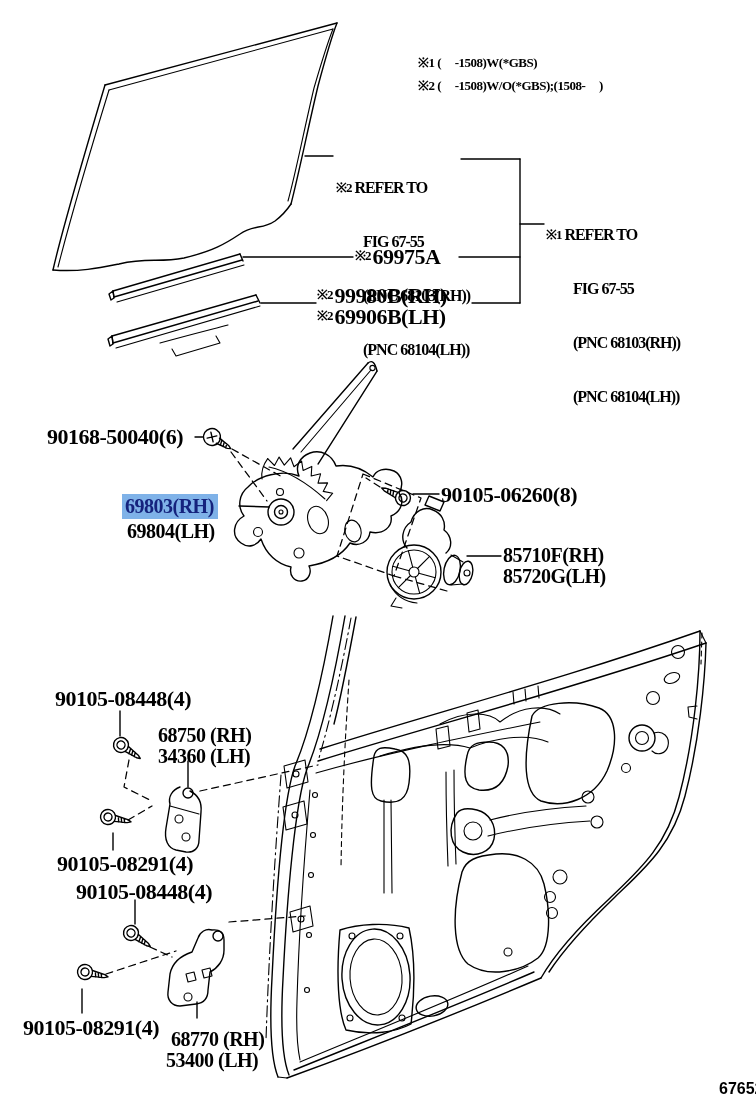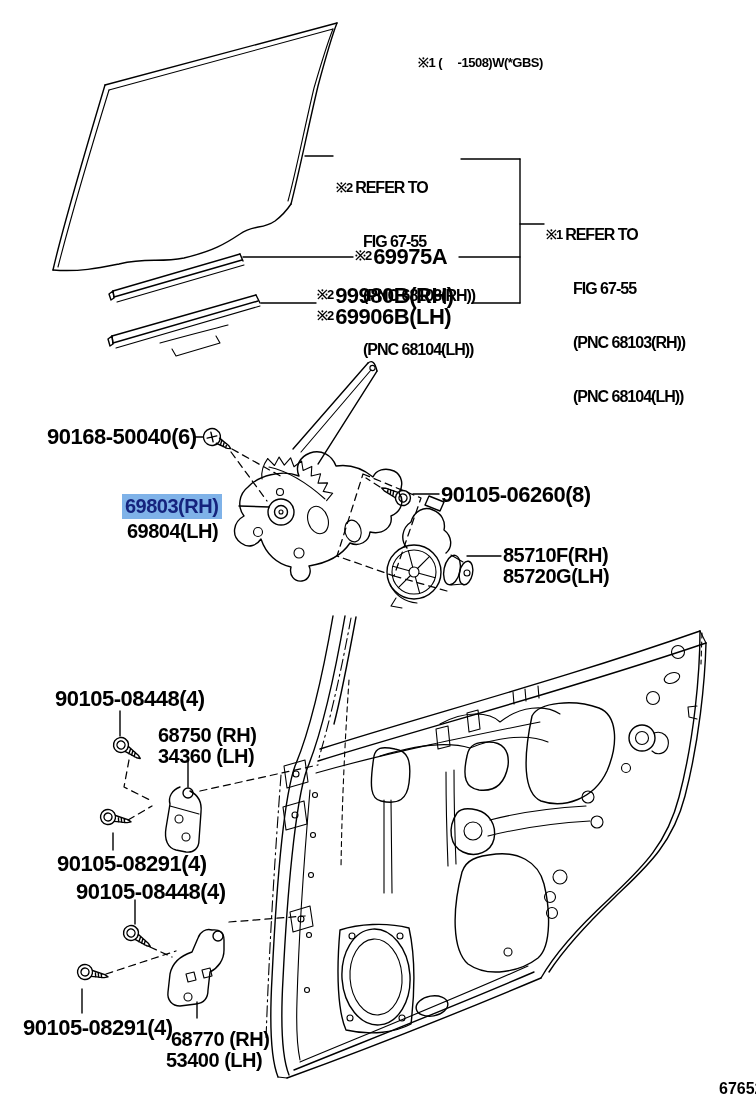--- a/index.html
+++ b/index.html
@@ -4,21 +4,21 @@
 <style>
   html,body{margin:0;padding:0;background:#fff;}
   .canvas{position:relative;width:756px;height:1108px;background:#fff;overflow:hidden;}
   .canvas svg{position:absolute;left:0;top:0;z-index:1;}
   svg *{fill:none;stroke:#000;stroke-width:1.4;stroke-linecap:round;stroke-linejoin:round;}
   svg .thin{stroke-width:1.1;}
   svg .ld{stroke-width:1.3;}
   svg .dash{stroke-dasharray:7 5;stroke-width:1.25;}
   svg .dash2{stroke-dasharray:5 4;stroke-width:1.1;}
   svg .dashdot{stroke-dasharray:11 4 2 4;stroke-width:1.1;}
-  .lbl{position:absolute;z-index:2;font-family:Liberation Sans, sans-serif;
+  .lbl{position:absolute;z-index:2;font-family:Liberation Serif, serif;
        font-weight:700;color:#000;white-space:pre;letter-spacing:-0.5px;line-height:1.05;}
   .n13{font-size:13px;}
   .n16{font-size:16px;line-height:18px;letter-spacing:-1px;}
   .n18{font-size:22px;}
   .n20{font-size:20px;margin-top:9px;}
   .n21{font-size:22px;}
   .pre{font-size:13px;letter-spacing:-1px;vertical-align:4px;padding-right:2px;}
   .pre2{font-size:13px;letter-spacing:-1px;vertical-align:1px;padding-right:3px;}
   .ref-i{padding-left:27px;}
   .hl{background:var(--hl-bg,#7FB2E8);color:var(--hl-fg,#15237D);padding:1px 4px 2px 3px;}
@@ -235,20 +235,21 @@
     <path class="thin" d="M284,766 L305,760 L308,782 L287,788 Z"></path>
         <circle cx="296" cy="774" r="3" class="thin"></circle>
     <path class="thin" d="M283,807 L304,801 L307,824 L286,830 Z"></path>
         <circle cx="295" cy="815" r="3" class="thin"></circle>
     <path class="thin" d="M290,912 L310,906 L313,926 L293,932 Z"></path>
         <circle cx="301" cy="919" r="3" class="thin"></circle>
   </g>
 </svg>
 
   <div class="lbl n13" style="left:418px;top:56px">※1 (     -1508)W(*GBS)</div>
+  <div class="lbl n13" style="left:418px;top:79px">※2 (     -1508)W/O(*GBS);(1508-     )</div>
 
   <div class="lbl n16" style="left:336px;top:143px">
     <div><span class="pre2">※2</span><span>REFER TO</span></div>
     <div class="ref-i">FIG 67-55</div>
     <div class="ref-i">(PNC 68103(RH))</div>
     <div class="ref-i">(PNC 68104(LH))</div>
   </div>
 
   <div class="lbl n16" style="left:546px;top:190px">
     <div><span class="pre2">※1</span><span>REFER TO</span></div>

